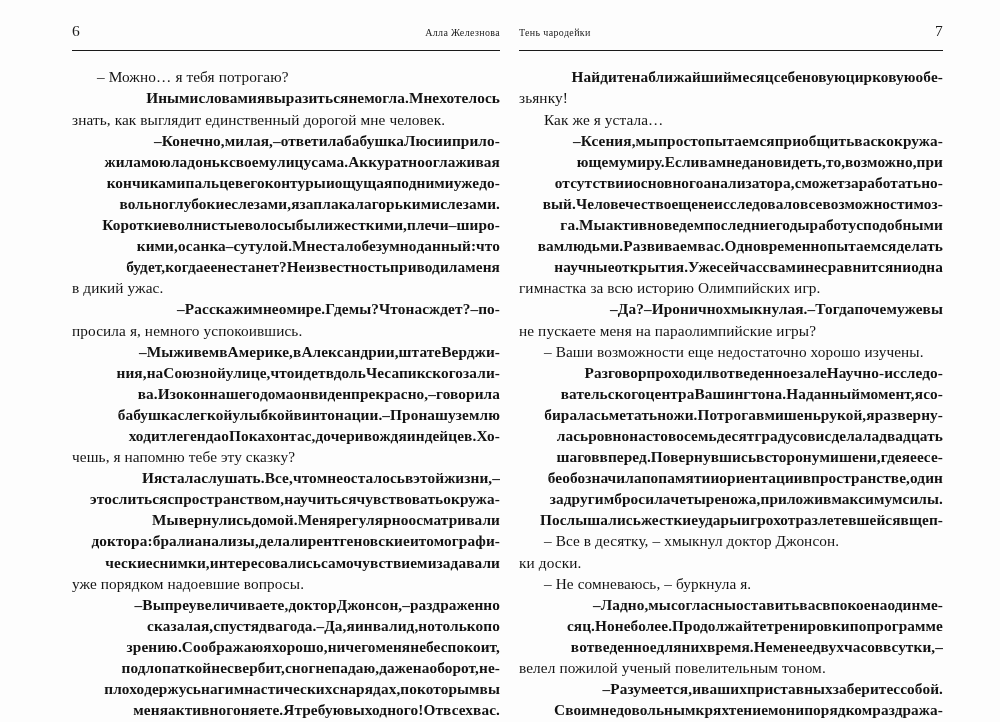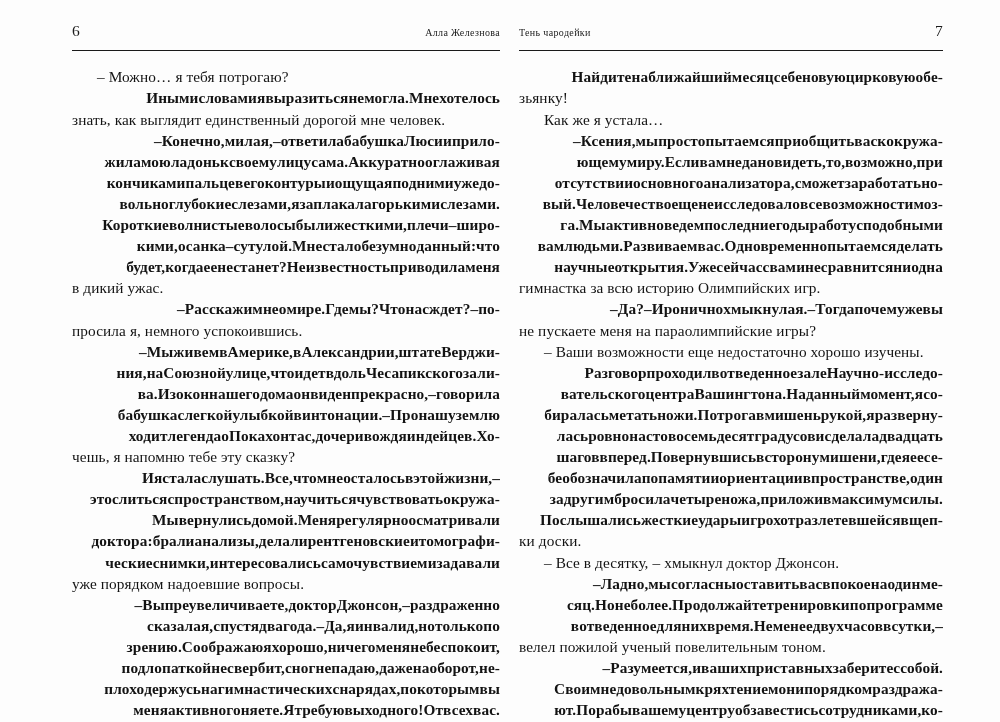--- a/index.html
+++ b/index.html
@@ -581,22 +581,23 @@
         <div class="ln j">
           <span>Послышались</span>
           <span>жесткие</span>
           <span>удары</span>
           <span>и</span>
           <span>грохот</span>
           <span>разлетевшейся</span>
           <span>в</span>
           <span>щеп-</span>
         </div>
+        <div class="ln para-first">– Все в десятку, – хмыкнул доктор Джонсон.</div>
         <div class="ln">ки доски.</div>
-        <div class="ln para-first">– Все в десятку, – хмыкнул доктор Джонсон.</div>
+        <div class="ln para-first">– Не сомневаюсь, – буркнула я.</div>
         <div class="ln j para-first">
           <span>–</span>
           <span>Ладно,</span>
           <span>мы</span>
           <span>согласны</span>
           <span>оставить</span>
           <span>вас</span>
           <span>в</span>
           <span>покое</span>
           <span>на</span>

